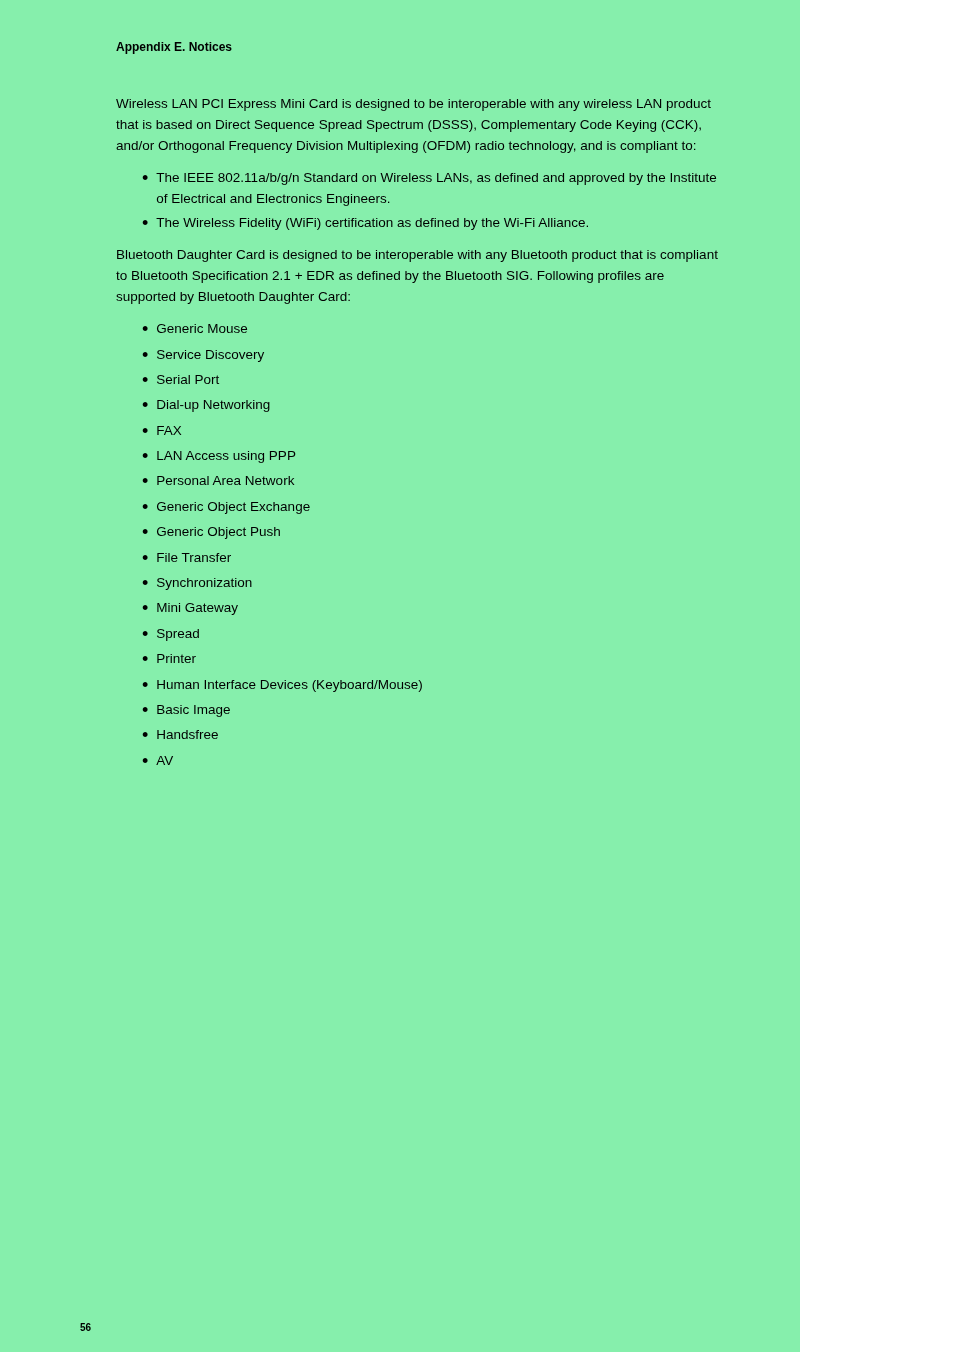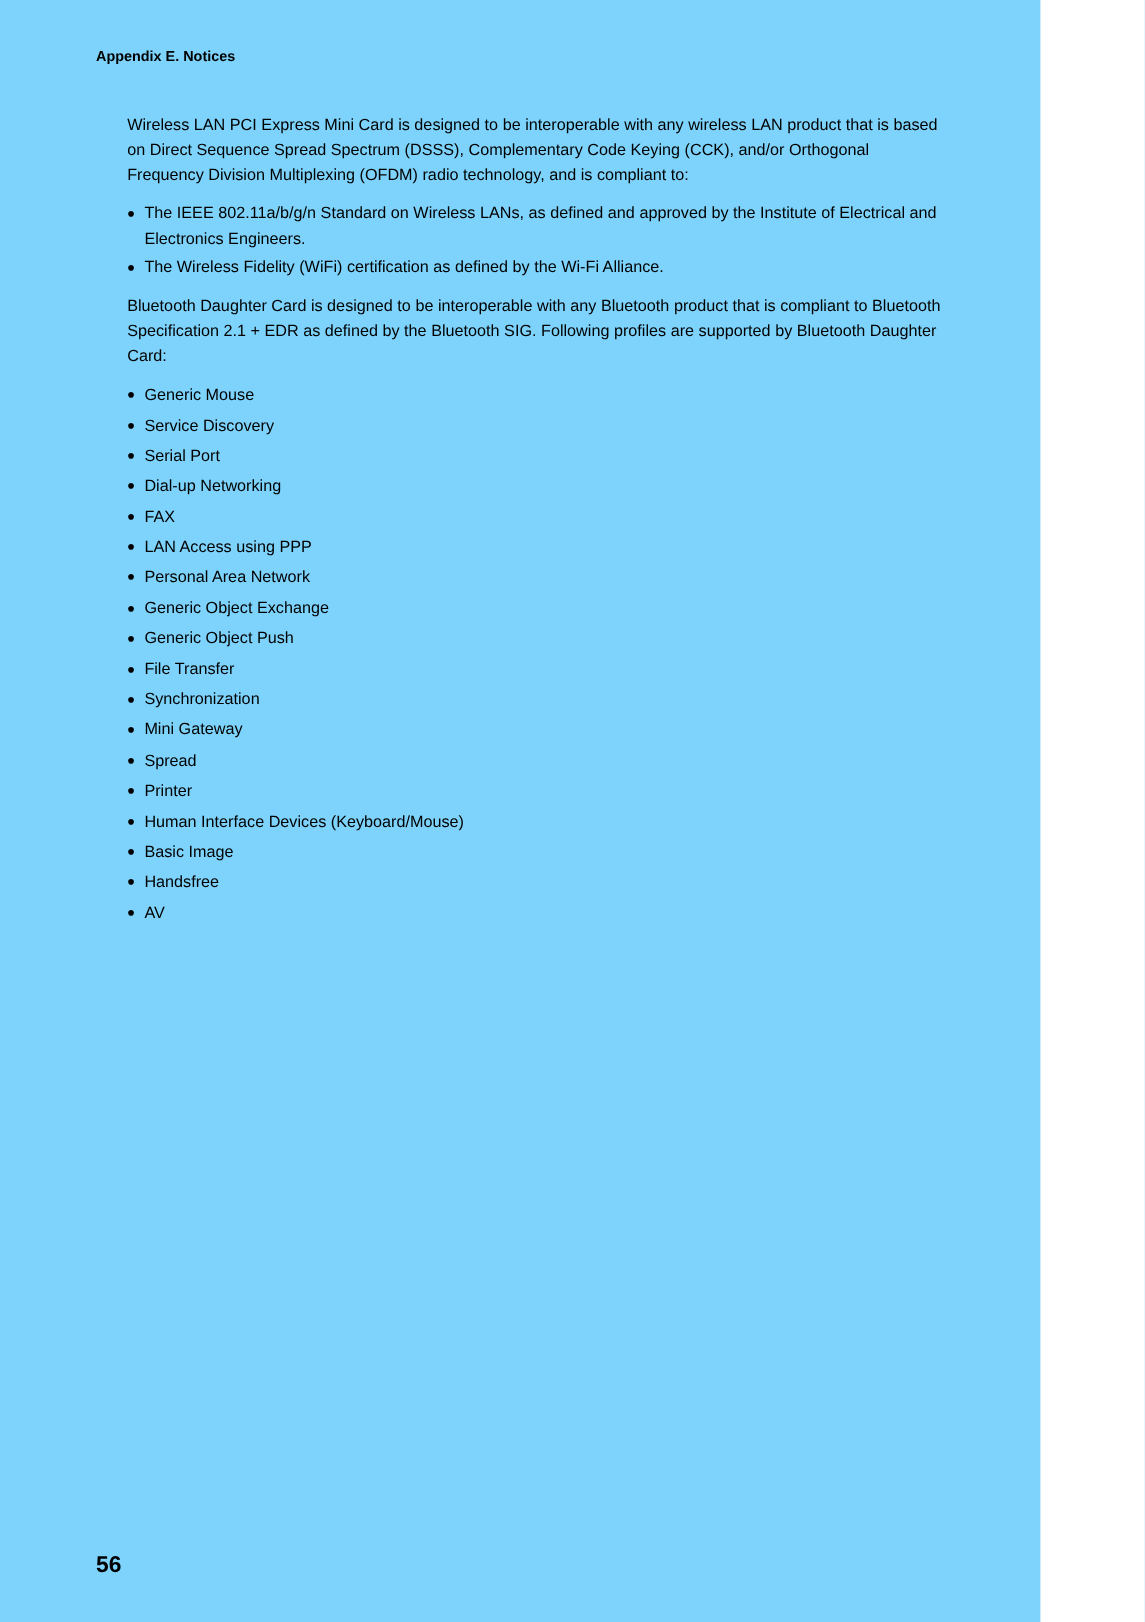--- a/index.html
+++ b/index.html
@@ -11,24 +11,24 @@
     body {
       background: #ffffff;
       font-family: "Times New Roman", Times, serif;
       font-size: 14px;
       color: #000000;
       width: 954px;
       min-height: 1352px;
     }
 
     .page {
-      width: 867px;
+      width: 800px;
       min-height: 1352px;
-      background: #7dd3fc;
-      padding: 40px 80px 60px 80px;
+      background: #86efac;
+      padding: 40px 80px 60px 116px;
       position: relative;
     }
 
     .appendix-label {
       font-size: 12px;
       font-weight: bold;
       font-family: Arial, sans-serif;
       margin-bottom: 40px;
     }
 
@@ -88,21 +88,20 @@
     .subsection-title {
       font-size: 15px;
       font-weight: bold;
       font-family: Arial, sans-serif;
     }
 
     .body-text {
       font-size: 13.5px;
       line-height: 1.55;
       margin-bottom: 10px;
-      margin-left: 26px;
       font-family: Arial, sans-serif;
     }
 
     .bullet-list {
       margin-left: 26px;
       margin-bottom: 10px;
     }
 
     .bullet-item {
       font-size: 13.5px;
@@ -118,23 +117,23 @@
       font-size: 18px;
       line-height: 1.3;
       flex-shrink: 0;
     }
 
     .italic {
     }
 
     .page-number {
       position: absolute;
-      bottom: 36px;
+      bottom: 19px;
       left: 80px;
-      font-size: 19px;
+      font-size: 10px;
       font-family: Arial, sans-serif;
       font-weight: bold;
     }
   </style>
 </head>
 <body>
 
 <div class="page">
 
   <div class="appendix-label">Appendix E. Notices</div>

